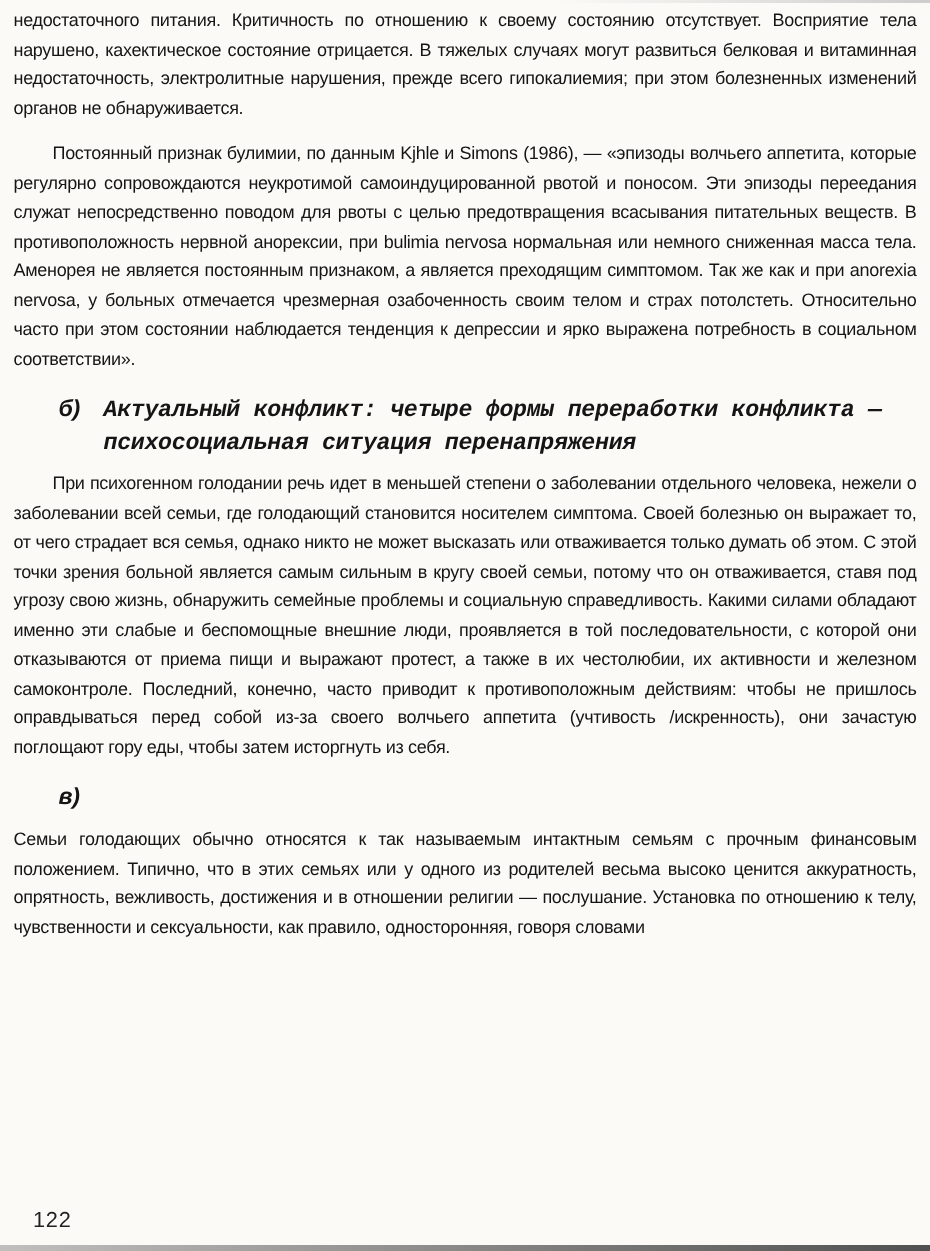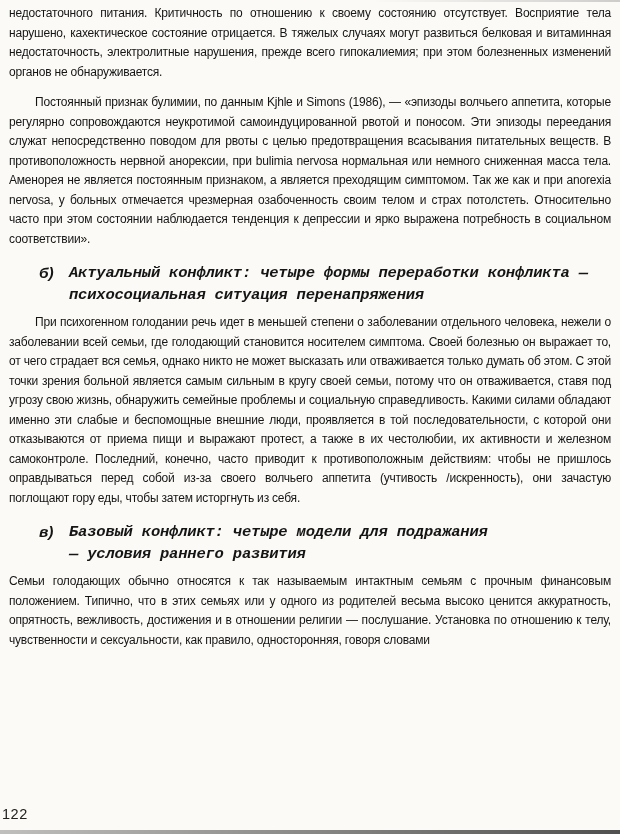--- a/index.html
+++ b/index.html
@@ -44,21 +44,21 @@
   .h-label {
     flex: 0 0 30px;
   }
   .h-text {
     flex: 1 1 auto;
     font-family: Liberation Mono, monospace;
   }
   .h-text.narrow { max-width: 420px; }
   .page-number {
     position: absolute;
-    left: 2px;
+    left: 22px;
     bottom: 12px;
     font-size: 14.5px;
     font-weight: 400;
     letter-spacing: 0.5px;
     color: #222;
   }
   .scan-edge-bottom {
     position: absolute;
     left: 0;
     bottom: 0;
@@ -86,21 +86,20 @@
 
   <div class="heading">
     <span class="h-label">б)</span>
     <span class="h-text">Актуальный конфликт: четыре формы переработки конфликта — психосоциальная ситуация перенапряжения</span>
   </div>
 
   <p class="para indent">При психогенном голодании речь идет в меньшей степени о заболевании отдельного человека, нежели о заболевании всей семьи, где голодающий становится носителем симптома. Своей болезнью он выражает то, от чего страдает вся семья, однако никто не может высказать или отваживается только думать об этом. С этой точки зрения больной является самым сильным в кругу своей семьи, потому что он отваживается, ставя под угрозу свою жизнь, обнаружить семейные проблемы и социальную справедливость. Какими силами обладают именно эти слабые и беспомощные внешние люди, проявляется в той последовательности, с которой они отказываются от приема пищи и выражают протест, а также в их честолюбии, их активности и железном самоконтроле. Последний, конечно, часто приводит к противоположным действиям: чтобы не пришлось оправдываться перед собой из-за своего волчьего аппетита (учтивость /искренность), они зачастую поглощают гору еды, чтобы затем исторгнуть из себя.</p>
 
   <div class="heading">
     <span class="h-label">в)</span>
-    <span class="h-text narrow">Базовый конфликт: четыре модели для подражания — условия раннего развития</span>
   </div>
 
   <p class="para">Семьи голодающих обычно относятся к так называемым интактным семьям с прочным финансовым положением. Типично, что в этих семьях или у одного из родителей весьма высоко ценится аккуратность, опрятность, вежливость, достижения и в отношении религии — послушание. Установка по отношению к телу, чувственности и сексуальности, как правило, односторонняя, говоря словами</p>
 
   <div class="page-number">122</div>
 
   <div class="scan-edge-top"></div>
   <div class="scan-edge-bottom"></div>
 
 </div>

